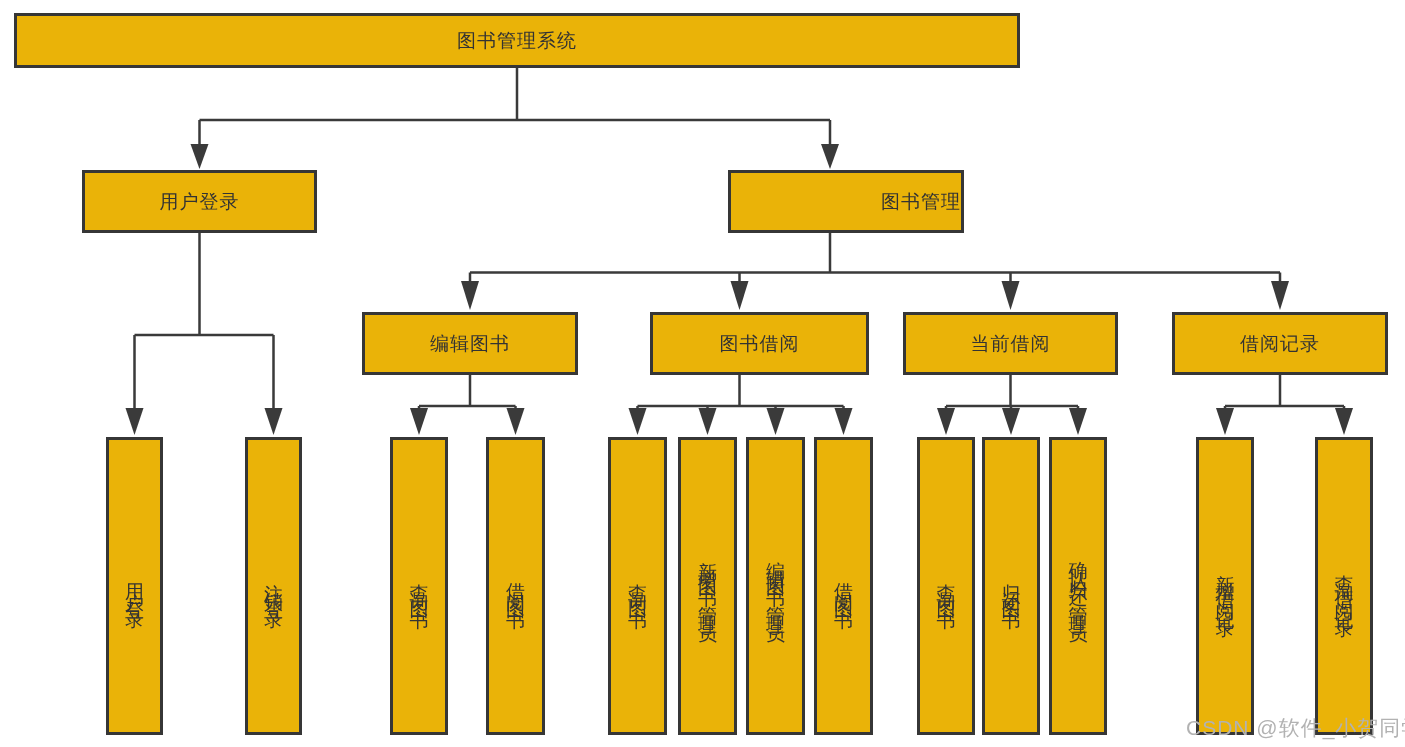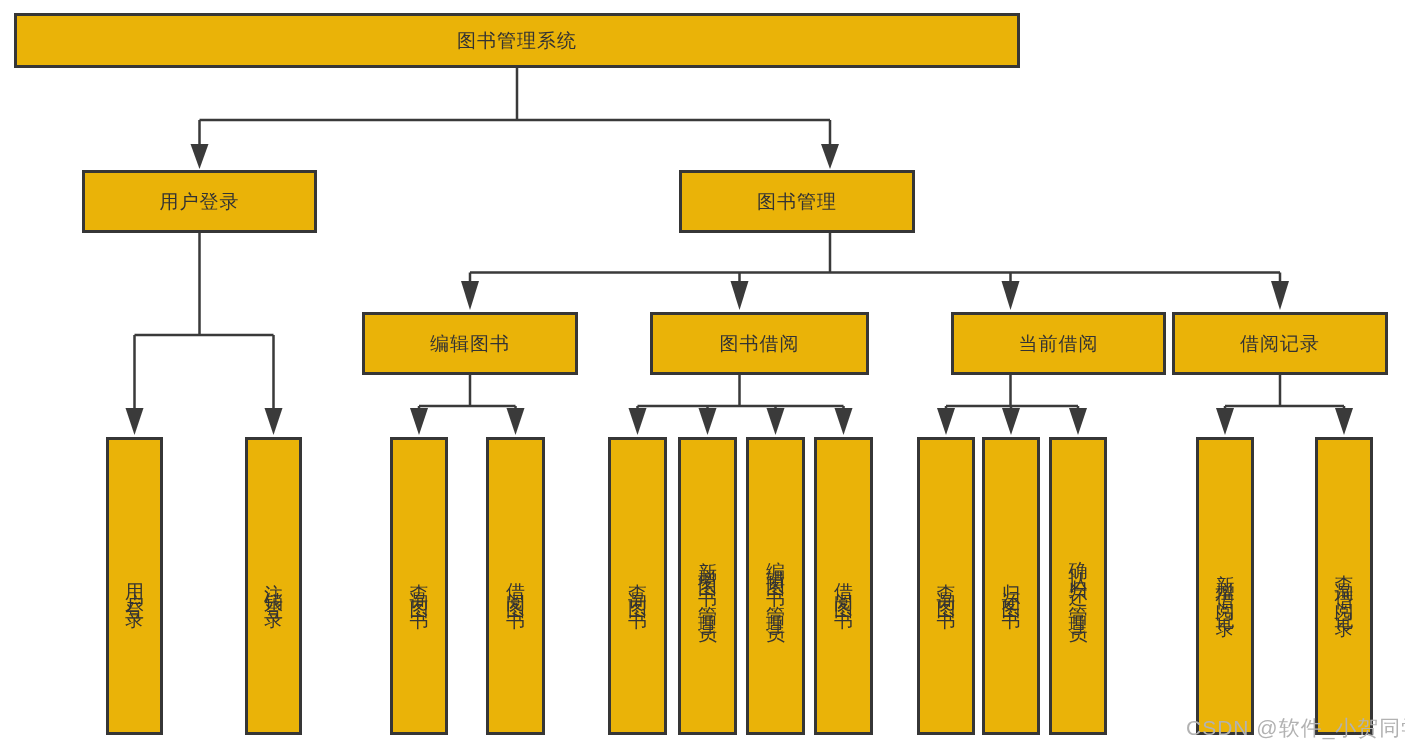--- a/index.html
+++ b/index.html
@@ -107,31 +107,31 @@
     </g>
   </svg>
 
   <div class="box root-box">
     <span class="hlabel">图书管理系统</span>
   </div>
 
   <div class="box lv2" style="left:82px;width:235px;">
     <span class="hlabel">用户登录</span>
   </div>
-  <div class="box lv2" style="left:679px;width:236px;">
+  <div class="box lv2" style="left:728px;width:236px;justify-content:flex-end;">
     <span class="hlabel">图书管理</span>
   </div>
 
   <div class="box lv3" style="left:362px;width:216px;">
     <span class="hlabel">编辑图书</span>
   </div>
   <div class="box lv3" style="left:630px;width:219px;margin-left:20px;">
     <span class="hlabel">图书借阅</span>
   </div>
-  <div class="box lv3" style="left:903px;width:215px;margin-left:48px;">
+  <div class="box lv3" style="left:903px;width:215px;">
     <span class="hlabel">当前借阅</span>
   </div>
   <div class="box lv3" style="left:1172px;width:216px;">
     <span class="hlabel">借阅记录</span>
   </div>
 
   <div class="box leaf" style="left:106px;width:57px;">
     <span class="vlabel">用户登录</span>
   </div>
   <div class="box leaf" style="left:245px;width:57px;">

